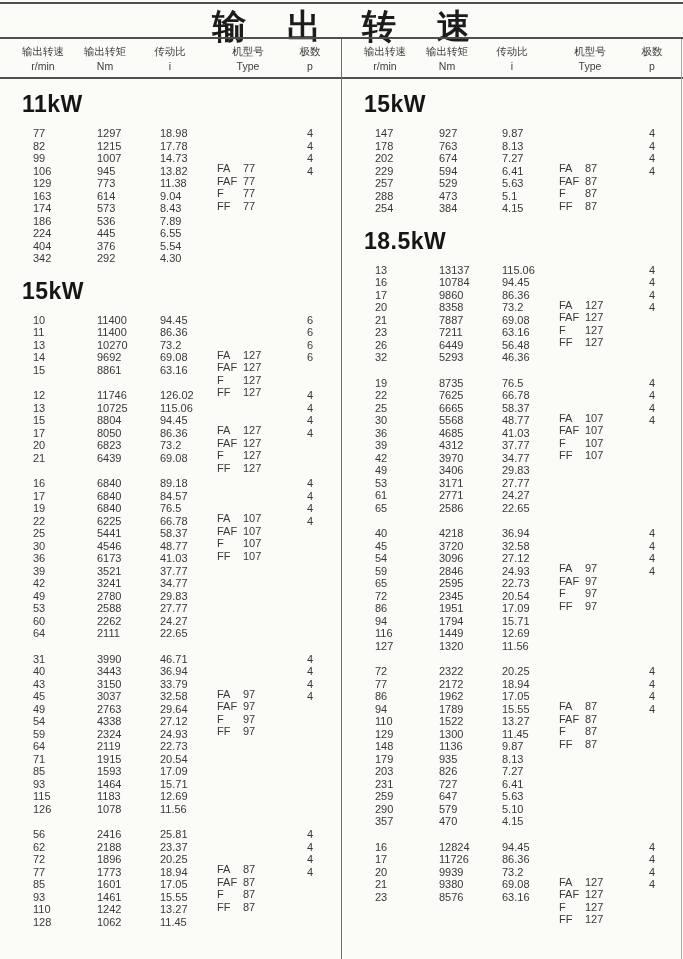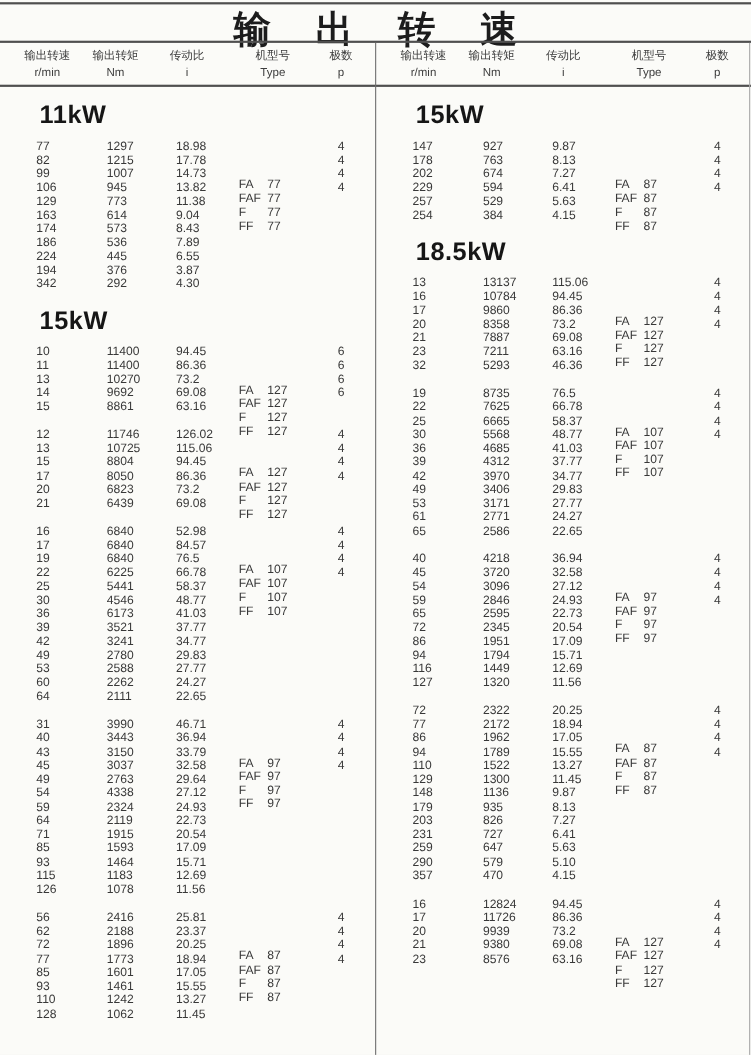--- a/index.html
+++ b/index.html
@@ -32,21 +32,21 @@
   .header-half.right{left:342px;}
   .hcell{text-align:center;font-size:10.5px;line-height:15px;padding-top:3px;color:#3d3d3d;}
   .hcell .unit{display:block;}
 
   .body{position:absolute;top:79px;left:0;right:0;bottom:0;display:flex;}
   .col-body{width:341px;}
   .col-body.right{margin-left:1px;}
 
   .section-heading{
     font-size:23px;font-weight:bold;color:#161616;
-    margin:12px 0 9px 36px;line-height:27px;letter-spacing:0.5px;
+    margin:12px 0 9px 22px;line-height:27px;letter-spacing:0.5px;
   }
   .block{margin:0 0 13px 0;}
   .row{
     display:grid;grid-template-columns:64px 63px 57px 90px 30px;
     padding-left:33px;font-size:11px;line-height:12.5px;height:12.5px;
     white-space:nowrap;
   }
   .tp{display:inline-block;min-width:26px;margin-top:35px;}
 </style>
 </head>
@@ -166,23 +166,23 @@
             <span></span>
           </div>
           <div class="row">
             <span>224</span>
             <span>445</span>
             <span>6.55</span>
             <span></span>
             <span></span>
           </div>
           <div class="row">
-            <span>194</span>
+            <span>404</span>
             <span>376</span>
-            <span>3.87</span>
+            <span>5.54</span>
             <span></span>
             <span></span>
           </div>
           <div class="row">
             <span>342</span>
             <span>292</span>
             <span>4.30</span>
             <span></span>
             <span></span>
           </div>
@@ -266,21 +266,21 @@
             <span>6439</span>
             <span>69.08</span>
             <span></span>
             <span></span>
           </div>
         </div>
         <div class="block">
           <div class="row">
             <span>16</span>
             <span>6840</span>
-            <span>52.98</span>
+            <span>89.18</span>
             <span><span class="tp">FA</span><span class="ts">107</span></span>
             <span>4</span>
           </div>
           <div class="row">
             <span>17</span>
             <span>6840</span>
             <span>84.57</span>
             <span><span class="tp">FAF</span><span class="ts">107</span></span>
             <span>4</span>
           </div>
@@ -546,20 +546,27 @@
             <span>4</span>
           </div>
           <div class="row">
             <span>257</span>
             <span>529</span>
             <span>5.63</span>
             <span></span>
             <span></span>
           </div>
           <div class="row">
+            <span>288</span>
+            <span>473</span>
+            <span>5.1</span>
+            <span></span>
+            <span></span>
+          </div>
+          <div class="row">
             <span>254</span>
             <span>384</span>
             <span>4.15</span>
             <span></span>
             <span></span>
           </div>
         </div>
         <div class="section-heading">18.5kW</div>
         <div class="block">
           <div class="row">
@@ -594,20 +601,27 @@
             <span>21</span>
             <span>7887</span>
             <span>69.08</span>
             <span></span>
             <span></span>
           </div>
           <div class="row">
             <span>23</span>
             <span>7211</span>
             <span>63.16</span>
+            <span></span>
+            <span></span>
+          </div>
+          <div class="row">
+            <span>26</span>
+            <span>6449</span>
+            <span>56.48</span>
             <span></span>
             <span></span>
           </div>
           <div class="row">
             <span>32</span>
             <span>5293</span>
             <span>46.36</span>
             <span></span>
             <span></span>
           </div>

